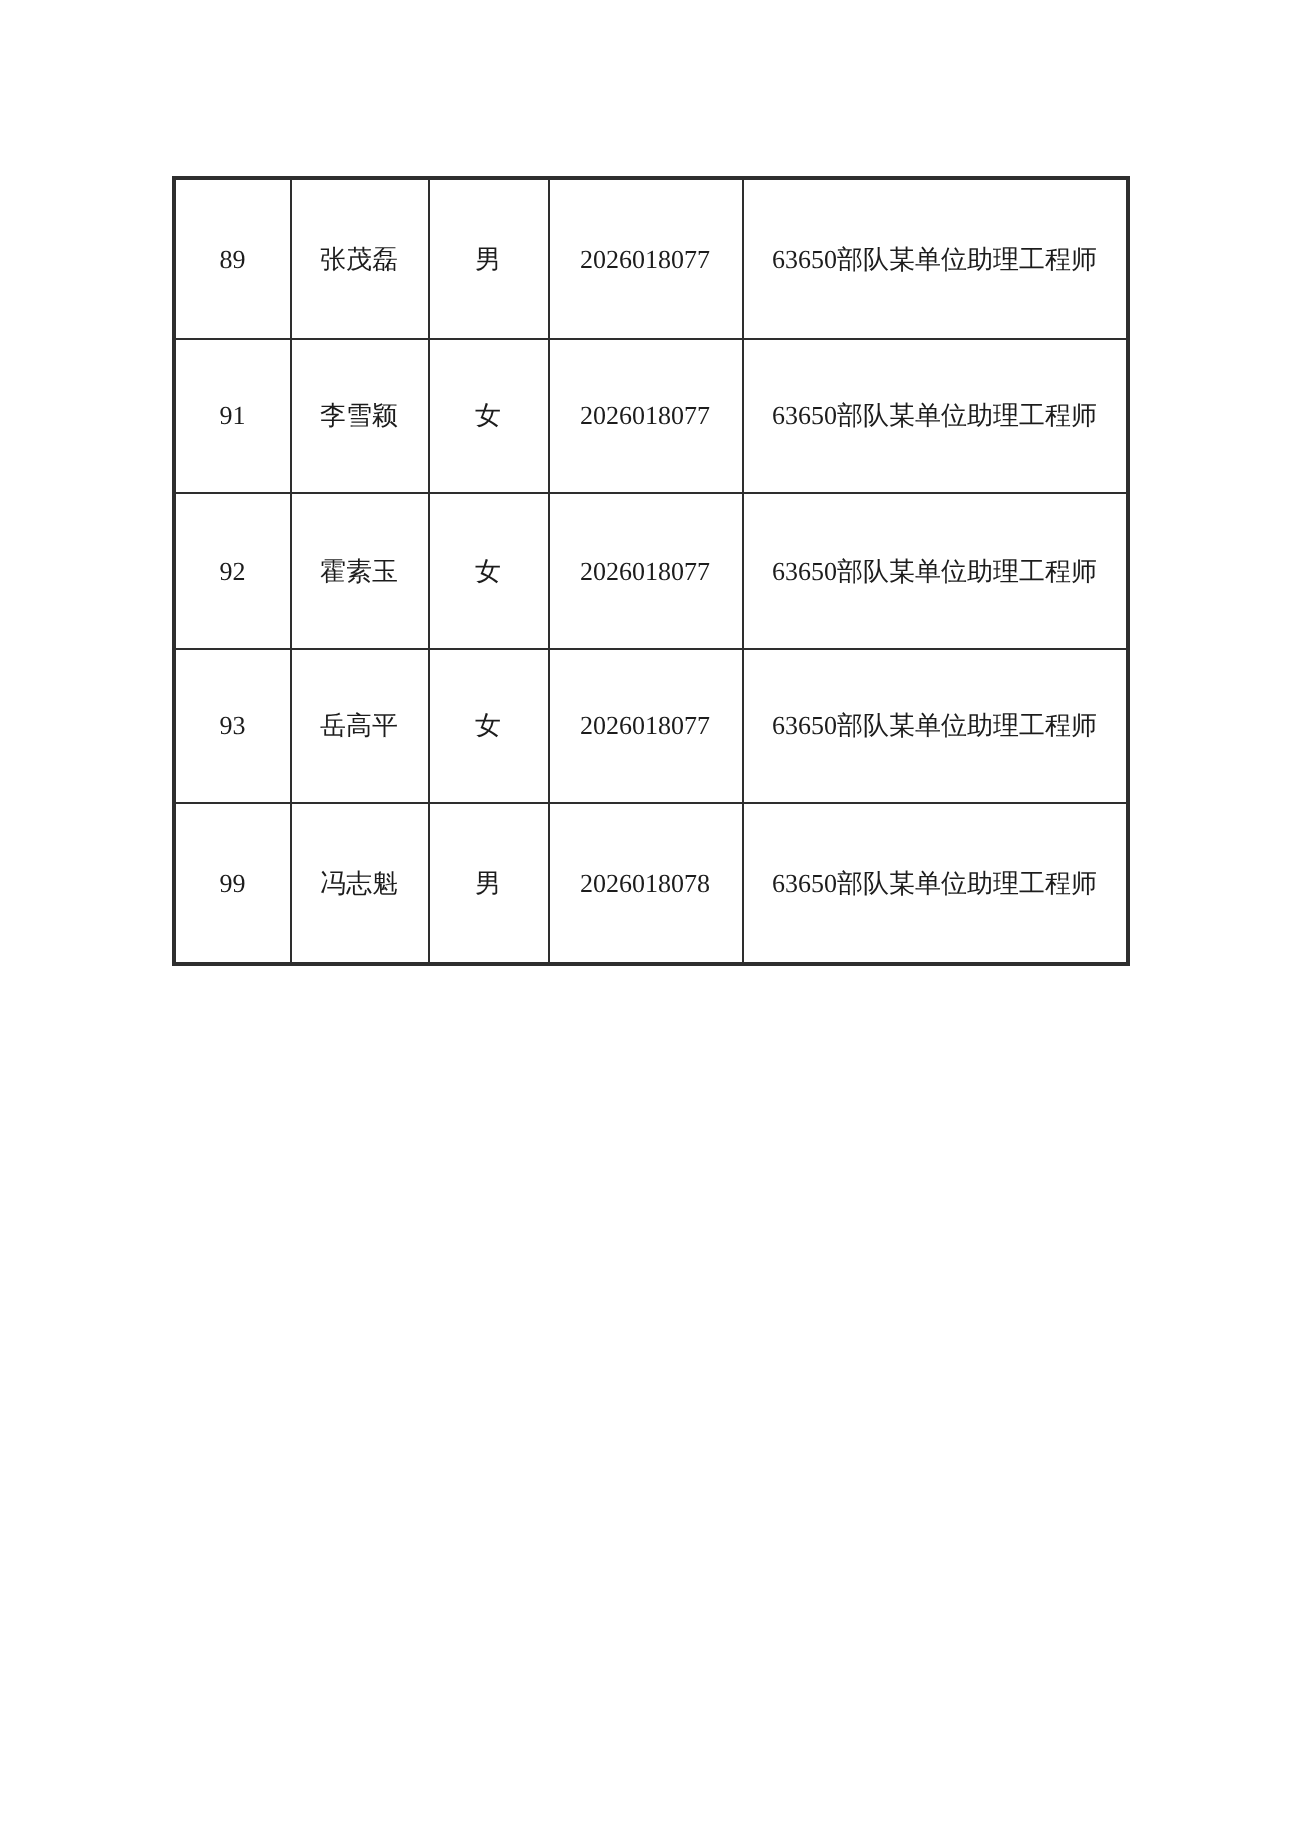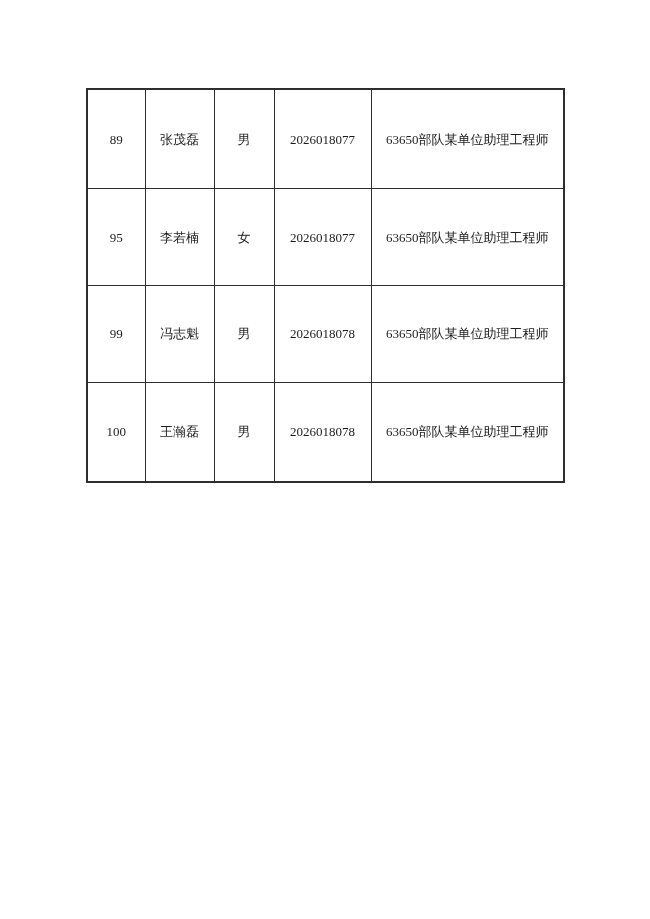--- a/index.html
+++ b/index.html
@@ -54,35 +54,42 @@
     </colgroup>
     <tbody>
         <tr>
     <td>89</td>
     <td>张茂磊</td>
     <td>男</td>
     <td>2026018077</td>
     <td>63650部队某单位助理工程师</td>
   </tr>
         <tr>
-    <td>95</td>
-    <td>李若楠</td>
+    <td>91</td>
+    <td>李雪颖</td>
+    <td>女</td>
+    <td>2026018077</td>
+    <td>63650部队某单位助理工程师</td>
+  </tr>
+        <tr>
+    <td>92</td>
+    <td>霍素玉</td>
+    <td>女</td>
+    <td>2026018077</td>
+    <td>63650部队某单位助理工程师</td>
+  </tr>
+        <tr>
+    <td>93</td>
+    <td>岳高平</td>
     <td>女</td>
     <td>2026018077</td>
     <td>63650部队某单位助理工程师</td>
   </tr>
         <tr>
     <td>99</td>
     <td>冯志魁</td>
     <td>男</td>
     <td>2026018078</td>
     <td>63650部队某单位助理工程师</td>
   </tr>
-        <tr>
-    <td>100</td>
-    <td>王瀚磊</td>
-    <td>男</td>
-    <td>2026018078</td>
-    <td>63650部队某单位助理工程师</td>
-  </tr>
       </tbody>
   </table>
 </div>
 
 </body></html>

